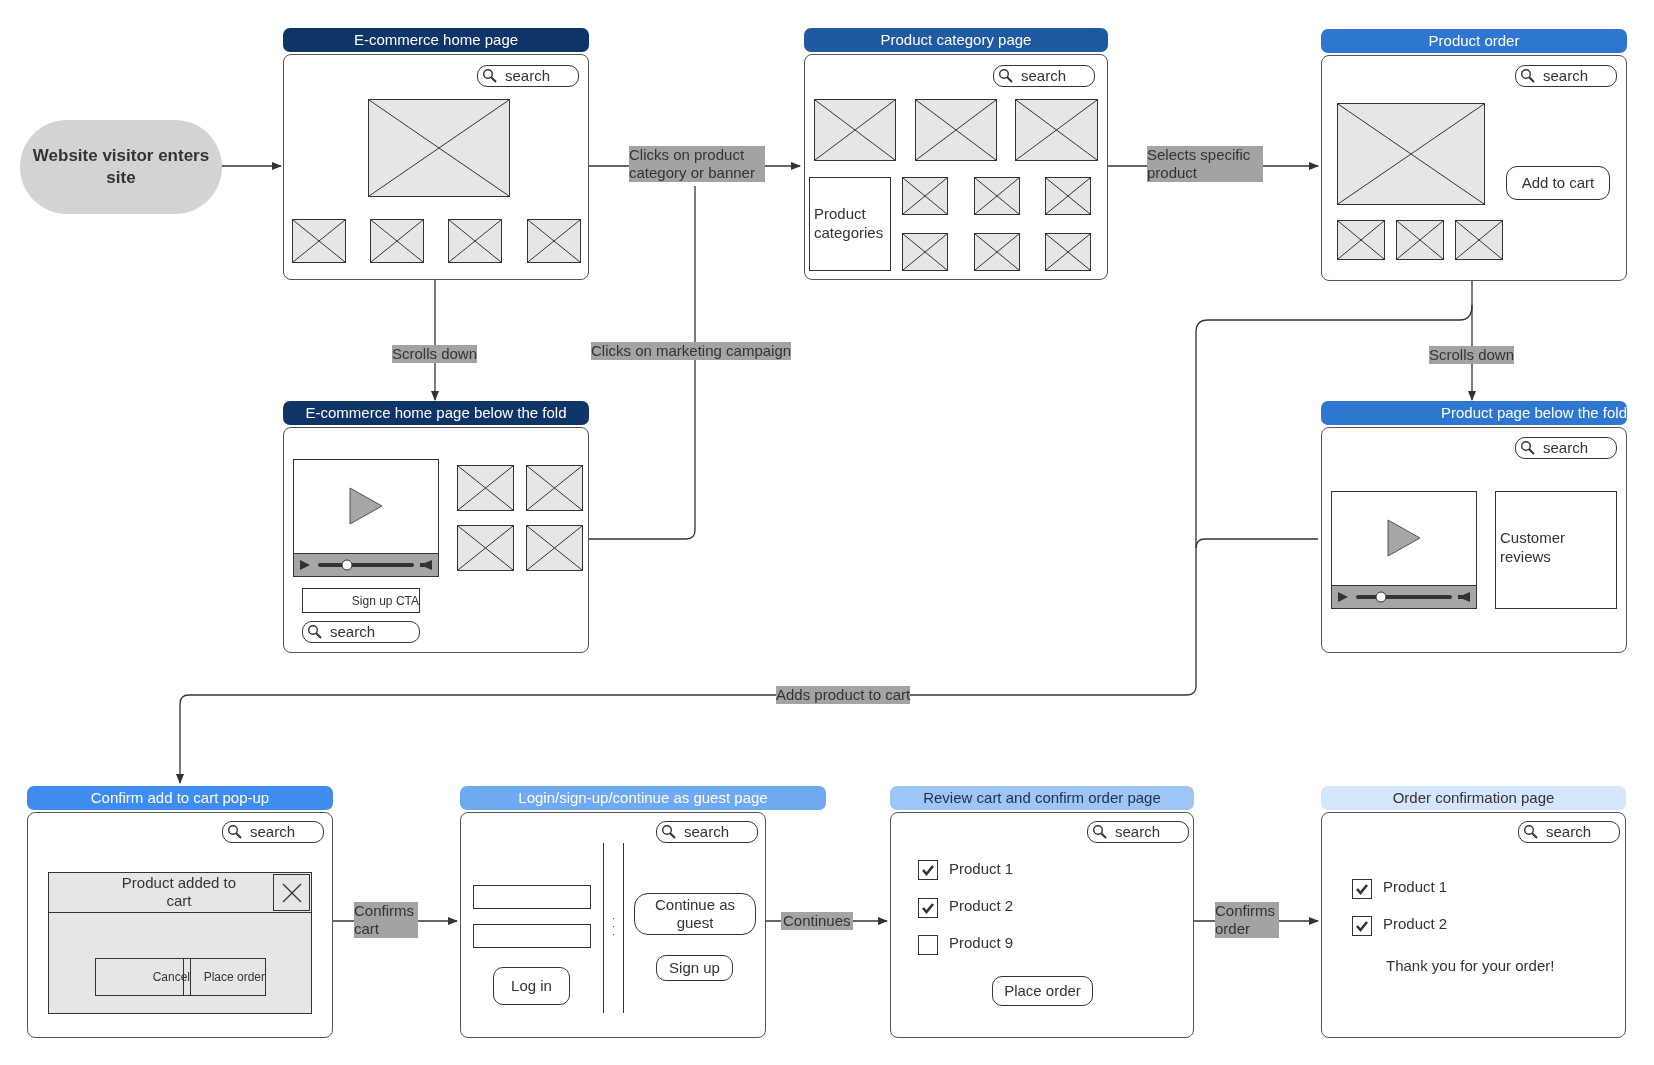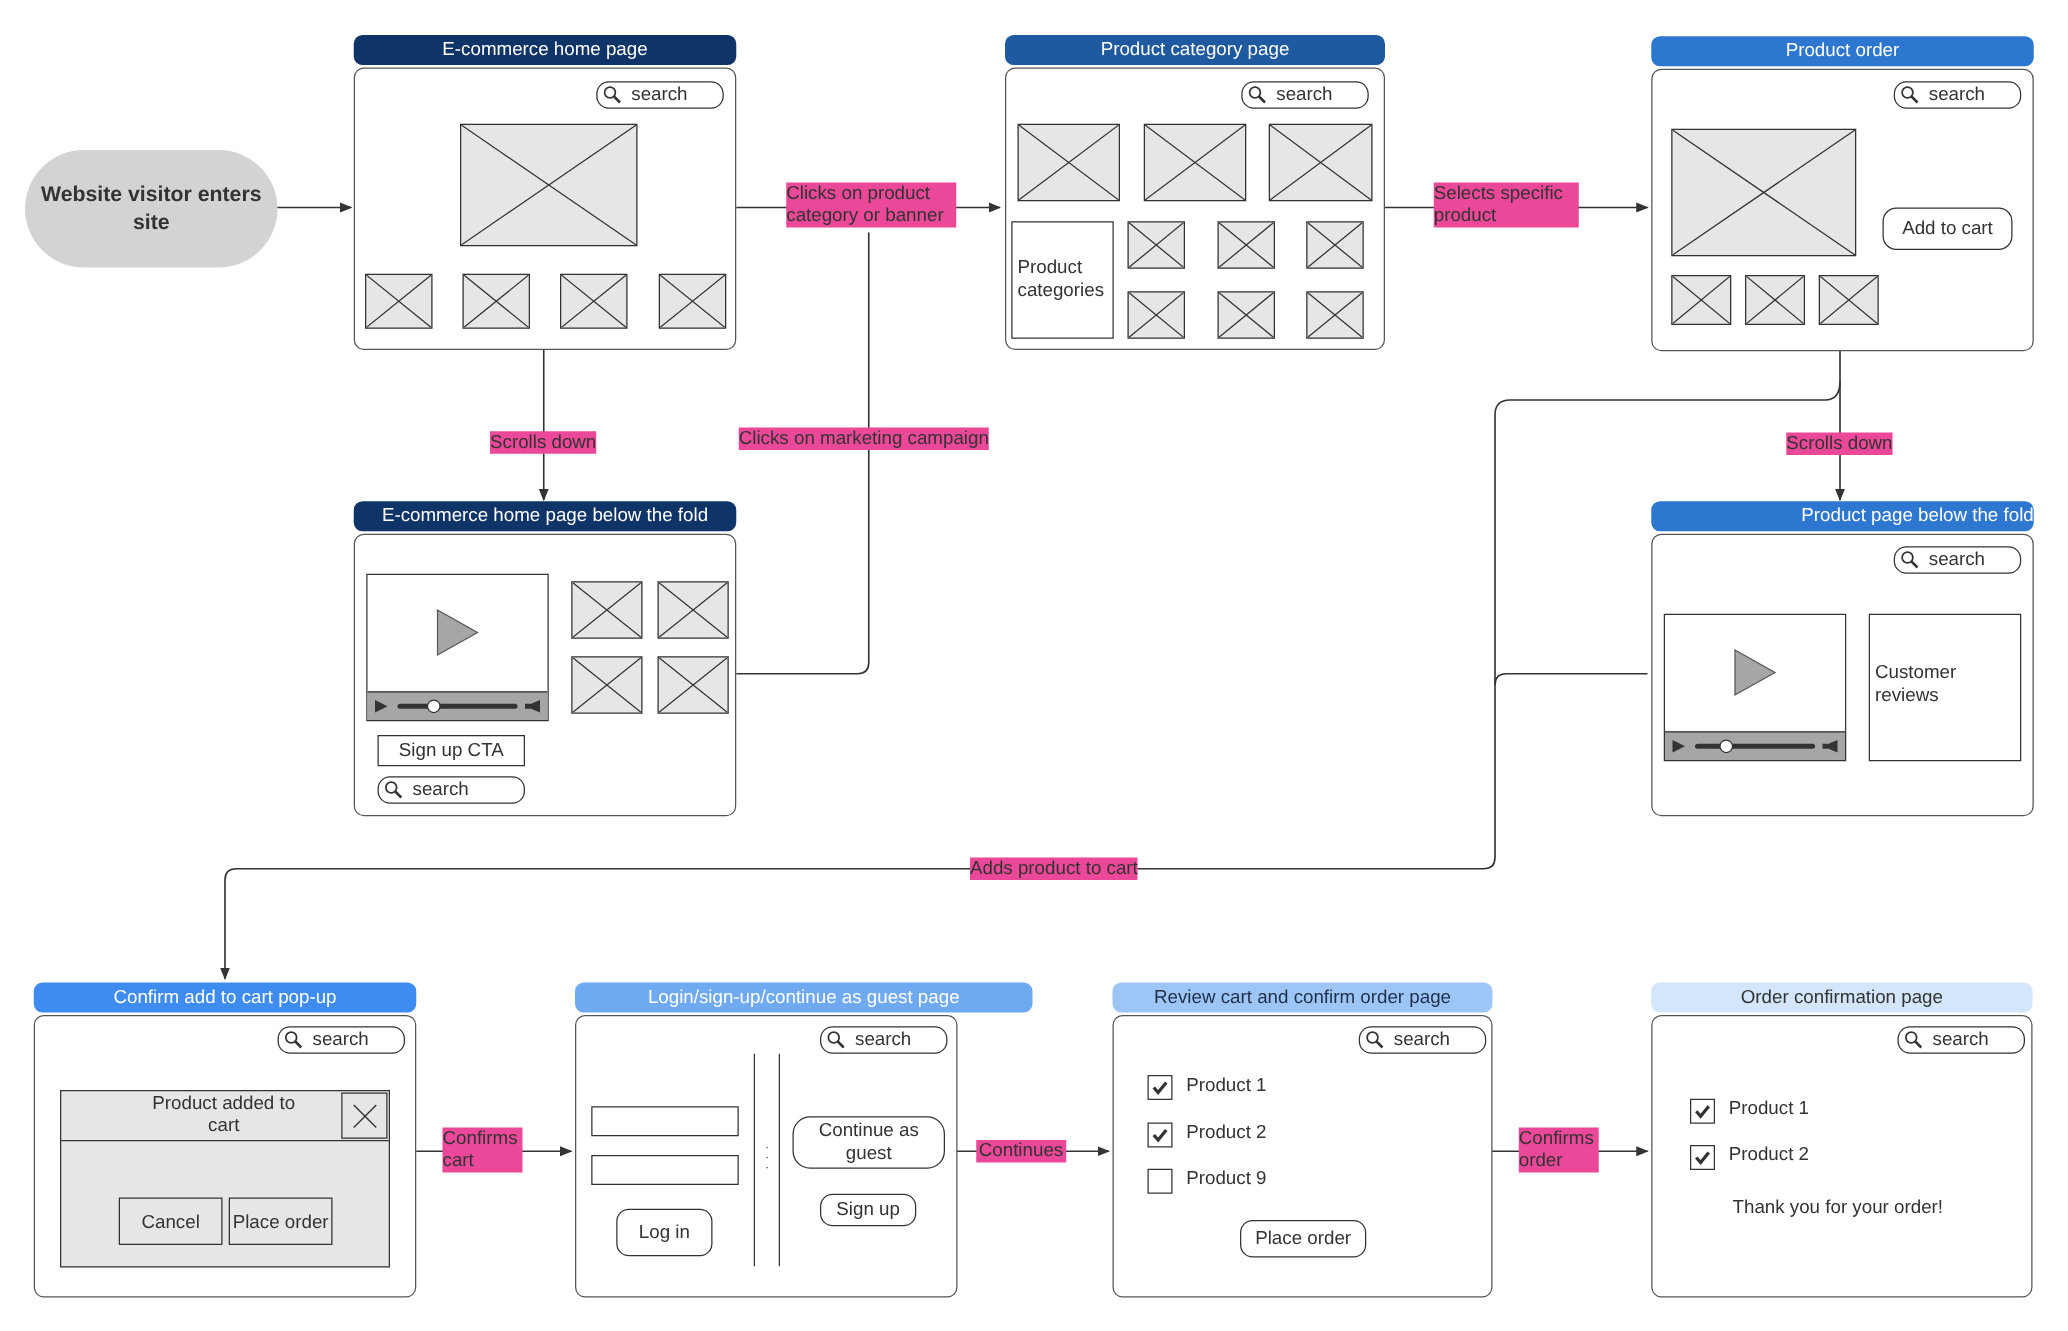--- a/index.html
+++ b/index.html
@@ -10,23 +10,23 @@
          line-height:24px; height:24px; box-sizing:border-box; }
   .frame { position:absolute; border:1.5px solid #555; border-radius:8px; background:#fff; box-sizing:border-box; }
   .ph { position:absolute; background:#e6e6e8; border:1.3px solid #333; box-sizing:border-box; }
   .ph svg { position:absolute; left:0; top:0; width:100%; height:100%; }
   .search { position:absolute; width:102px; height:22px; border:1.3px solid #333; border-radius:10px;
             box-sizing:border-box; font-size:15px; line-height:19px; background:#fff; }
   .search .ic { position:absolute; left:4px; top:2px; width:16px; height:16px; }
   .search .t { position:absolute; left:27px; top:0; }
   .btn { position:absolute; border:1.3px solid #333; border-radius:10px; box-sizing:border-box;
          font-size:15px; text-align:center; background:#fff; display:flex; align-items:center; justify-content:center; line-height:18px; }
-  .sqbtn { position:absolute; border:1.3px solid #333; box-sizing:border-box; font-size:15px;
-           text-align:center; display:flex; align-items:center; justify-content:center; }
-  .lbl { position:absolute; font-size:15px; line-height:18px; background:#ec4899; color:#333; white-space:nowrap; }
+  .sqbtn { position:absolute; border:1.3px solid #333; box-sizing:border-box; font-size:12px;
+           text-align:center; display:flex; align-items:center; justify-content:flex-end; }
+  .lbl { position:absolute; font-size:15px; line-height:18px; background:#a3a3a3; color:#333; white-space:nowrap; }
   .cb { position:absolute; width:20px; height:20px; border:1.3px solid #333; box-sizing:border-box; background:#fff; }
   .cb svg { position:absolute; left:1px; top:1px; width:16px; height:16px; }
   .cbl { position:absolute; font-size:15px; line-height:18px; }
   .video { position:absolute; border:1.3px solid #333; box-sizing:border-box; background:#fff; }
   .video .bar { position:absolute; left:0; right:0; bottom:0; height:22px; background:#a6a6a6; border-top:1.3px solid #333; }
   #connectors { position:absolute; left:0; top:0; width:1654px; height:1065px; pointer-events:none; }
 </style>
 </head>
 <body>
 
@@ -306,21 +306,21 @@
   <div class="abs" style="left:20px;top:59px;width:264px;height:142px;background:#e6e6e8;border:1.3px solid #333;">
     <div class="abs" style="left:0;top:0;width:262px;height:40px;border-bottom:1.3px solid #333;">
       <div class="abs" style="left:60px;top:0;width:140px;text-align:center;font-size:15px;line-height:18px;white-space:normal;padding-top:1px;">Product added to cart</div>
       <div class="abs" style="left:224px;top:1px;width:37px;height:37px;border:1.3px solid #333;">
         <svg style="position:absolute;left:8px;top:8px;width:20px;height:20px;" viewBox="0 0 20 20">
             <line x1="1" y1="1" x2="19" y2="19" stroke="#333" stroke-width="1.2"></line>
             <line x1="19" y1="1" x2="1" y2="19" stroke="#333" stroke-width="1.2"></line>
           </svg>
       </div>
     </div>
-    <div class="sqbtn" style="left:46px;top:85px;width:83px;height:38px;">
+    <div class="sqbtn" style="left:46px;top:85px;width:96px;height:38px;">
       <span>Cancel</span>
     </div>
     <div class="sqbtn" style="left:134px;top:85px;width:83px;height:38px;">
       <span>Place order</span>
     </div>
   </div>
 </div>
 
 <div class="hdr" style="left:460px;top:786px;width:366px;background:#6ea9f2;color:#fff;">
   <span>Login/sign-up/continue as guest page</span>

